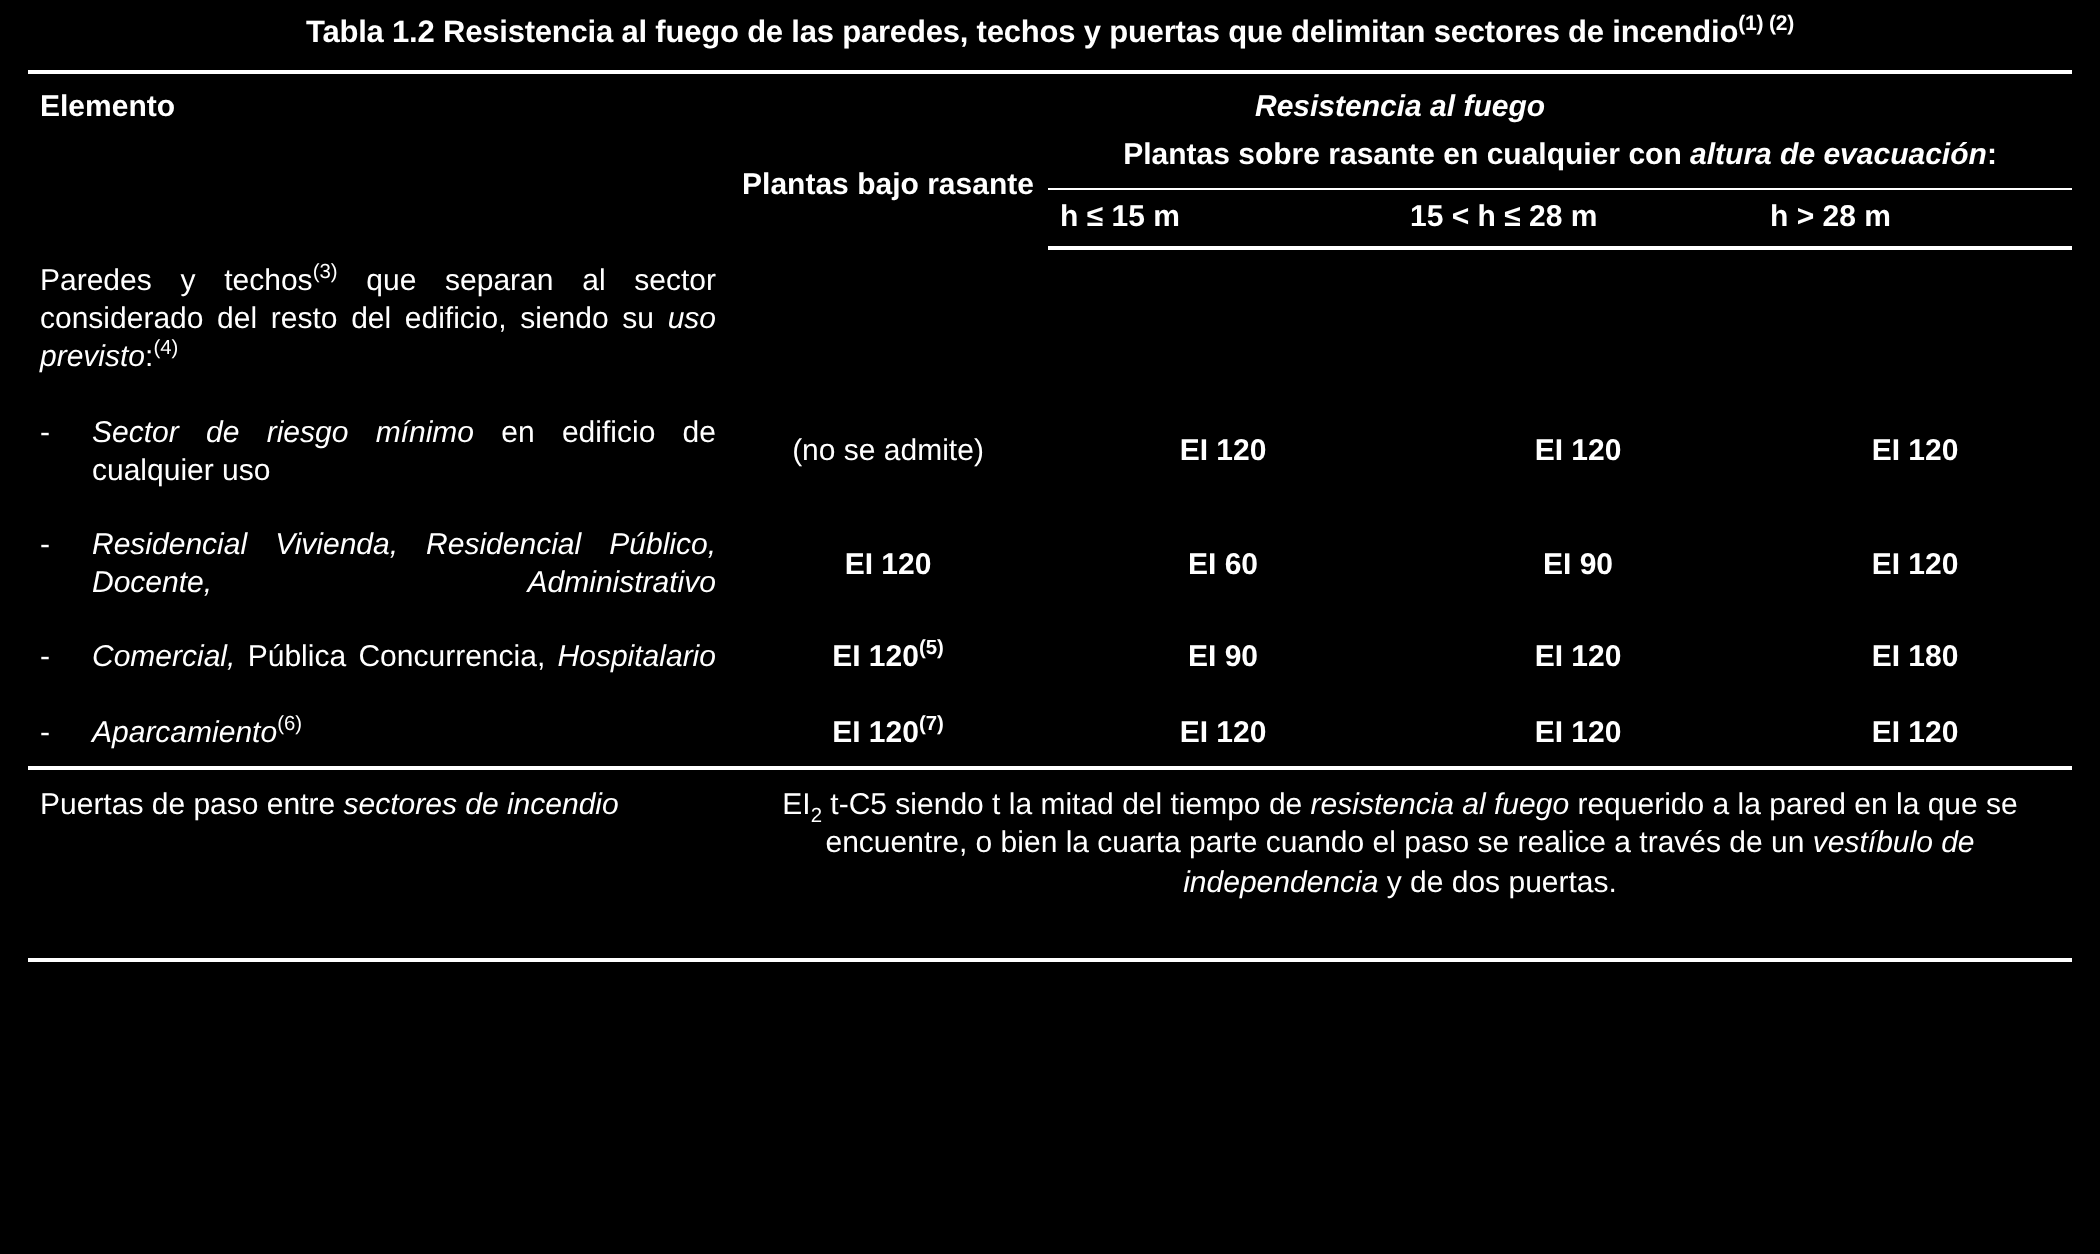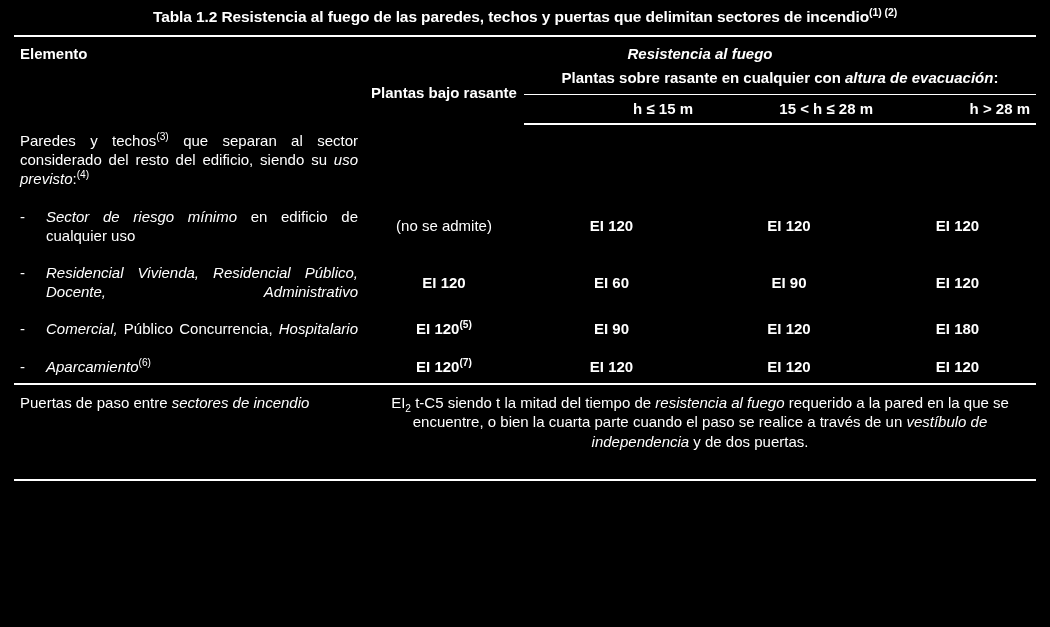--- a/index.html
+++ b/index.html
@@ -59,21 +59,21 @@
     padding: 8px 6px 4px 6px;
   }
   .hdr-sub {
     font-weight: bold;
     text-align: center;
     padding: 3px 6px 7px 6px;
     line-height: 1.2;
   }
   .hdr-h {
     font-weight: bold;
-    text-align: right;
+    text-align: left;
     padding: 5px 6px 6px 6px;
   }
   .col-elem { width: 350px; }
   .col-bajo { width: 160px; }
   .col-h1   { width: 175px; }
   .col-h2   { width: 180px; }
   .col-h3   { width: 157px; }
 
   td.elem {
     text-align: justify;
@@ -206,21 +206,21 @@
     </tr>
 
     <tr class="spacer-row">
           <td colspan="5"></td>
         </tr>
 
     <tr>
       <td class="elem noj">
         <div class="bullet-row">
           <span class="dash">-</span>
-          <span class="btext"><i>Comercial,</i><span> Público Concurrencia, </span><i>Hospitalario</i></span>
+          <span class="btext"><i>Comercial,</i><span> Pública Concurrencia, </span><i>Hospitalario</i></span>
         </div>
       </td>
       <td class="val"><span>EI 120</span><sup>(5)</sup></td>
       <td class="val">EI 90</td>
       <td class="val">EI 120</td>
       <td class="val">EI 180</td>
     </tr>
 
     <tr class="spacer-row">
           <td colspan="5"></td>

